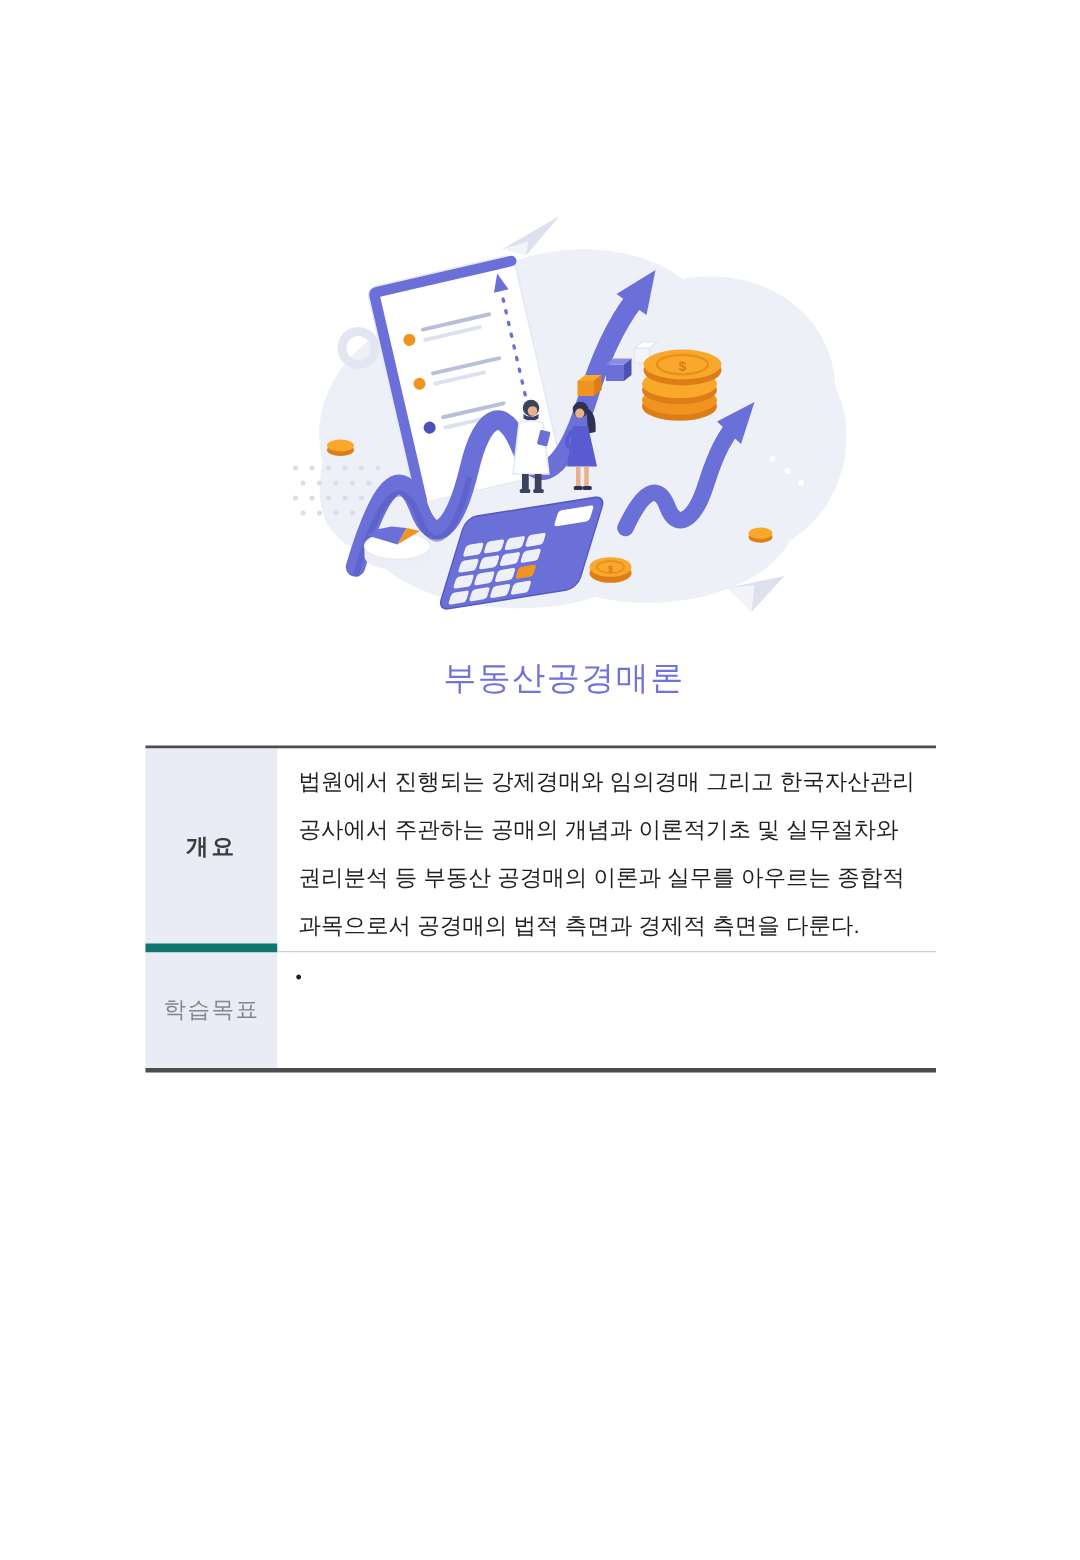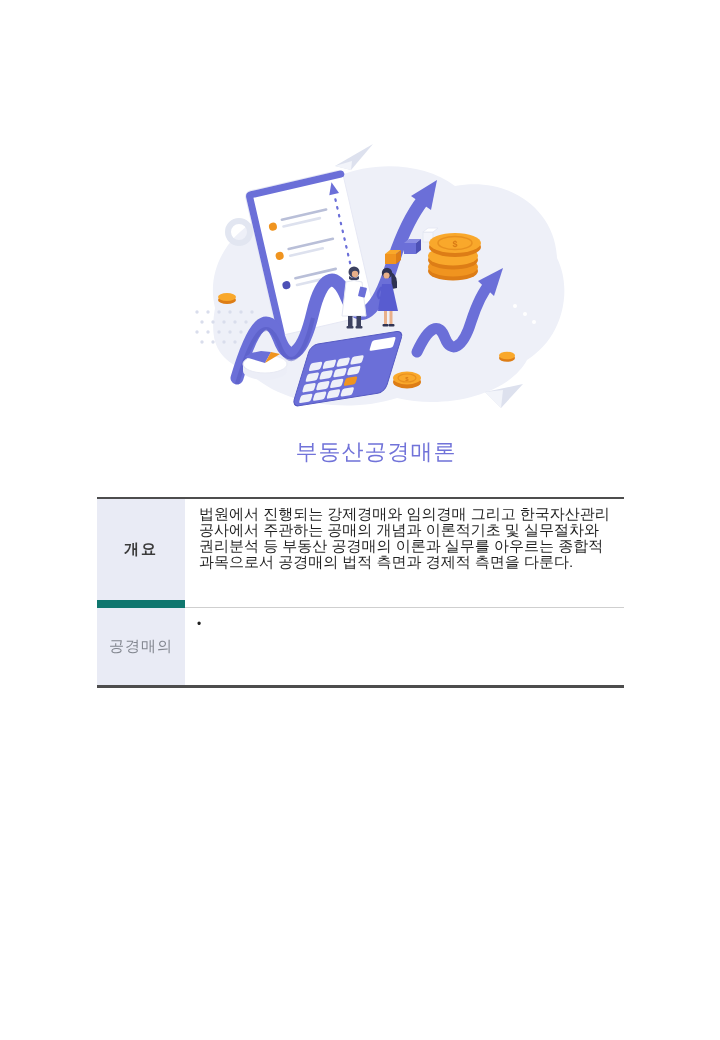--- a/index.html
+++ b/index.html
@@ -32,25 +32,25 @@
     position:absolute;left:97px;top:497px;width:527px;
     border-top:2px solid var(--border-dark,#4d4d4d);
     border-bottom:3px solid var(--border-dark,#4d4d4d);
     box-sizing:border-box;
   }
   .t-row{display:flex;}
   .label-cell{
     flex:0 0 88px;width:88px;background:var(--label-cell-bg,#e9ebf5);
     display:flex;align-items:center;justify-content:center;box-sizing:border-box;
   }
-  .row-overview .label-cell{border-bottom:8px solid #0f766e;}
+  .row-overview .label-cell{border-bottom:6px solid #0f766e;}
   .row-overview .content-cell{border-bottom:1px solid var(--divider,#cfcfcf);}
   .content-cell{
     flex:1;box-sizing:border-box;background:#ffffff;
-    padding:7px 8px 12px 14px;font-size:15px;line-height:16px;
+    padding:7px 8px 0 14px;font-size:15px;line-height:32px;
   }
   .row-overview .content-cell{min-height:109px;}
   .row-goals .content-cell{min-height:77px;padding:3px 6px 4px 10px;line-height:26px;}
   .label-overview{font-weight:bold;font-size:15px;color:var(--label-strong,#3b3b3b);letter-spacing:2px;}
   .label-goals{font-size:15px;color:var(--label-muted,#82868f);letter-spacing:1px;}
   .bullet-item{position:relative;padding-left:16px;}
   .bullet{position:absolute;left:2px;top:0;font-size:12px;color:#1f1f1f;}
 </style>
 </head>
 <body>
@@ -232,21 +232,21 @@
       <div class="label-cell">
         <span class="label-overview">개요</span>
       </div>
       <div class="content-cell">
         <span>법원에서 진행되는 강제경매와 임의경매 그리고 한국자산관리공사에서 주관하는 공매의 개념과 이론적기초 및 실무절차와 권리분석 등 부동산 공경매의 이론과 실무를 아우르는 종합적 과목으로서 공경매의 법적 측면과 경제적 측면을 다룬다.</span>
       </div>
     </div>
 
     <div class="t-row row-goals">
       <div class="label-cell">
-        <span class="label-goals">공경매의</span>
+        <span class="label-goals">학습목표</span>
       </div>
       <div class="content-cell">
         <div class="bullet-item">
           <span class="bullet">•</span>
         </div>
       </div>
     </div>
 
   </div>
 </div>

